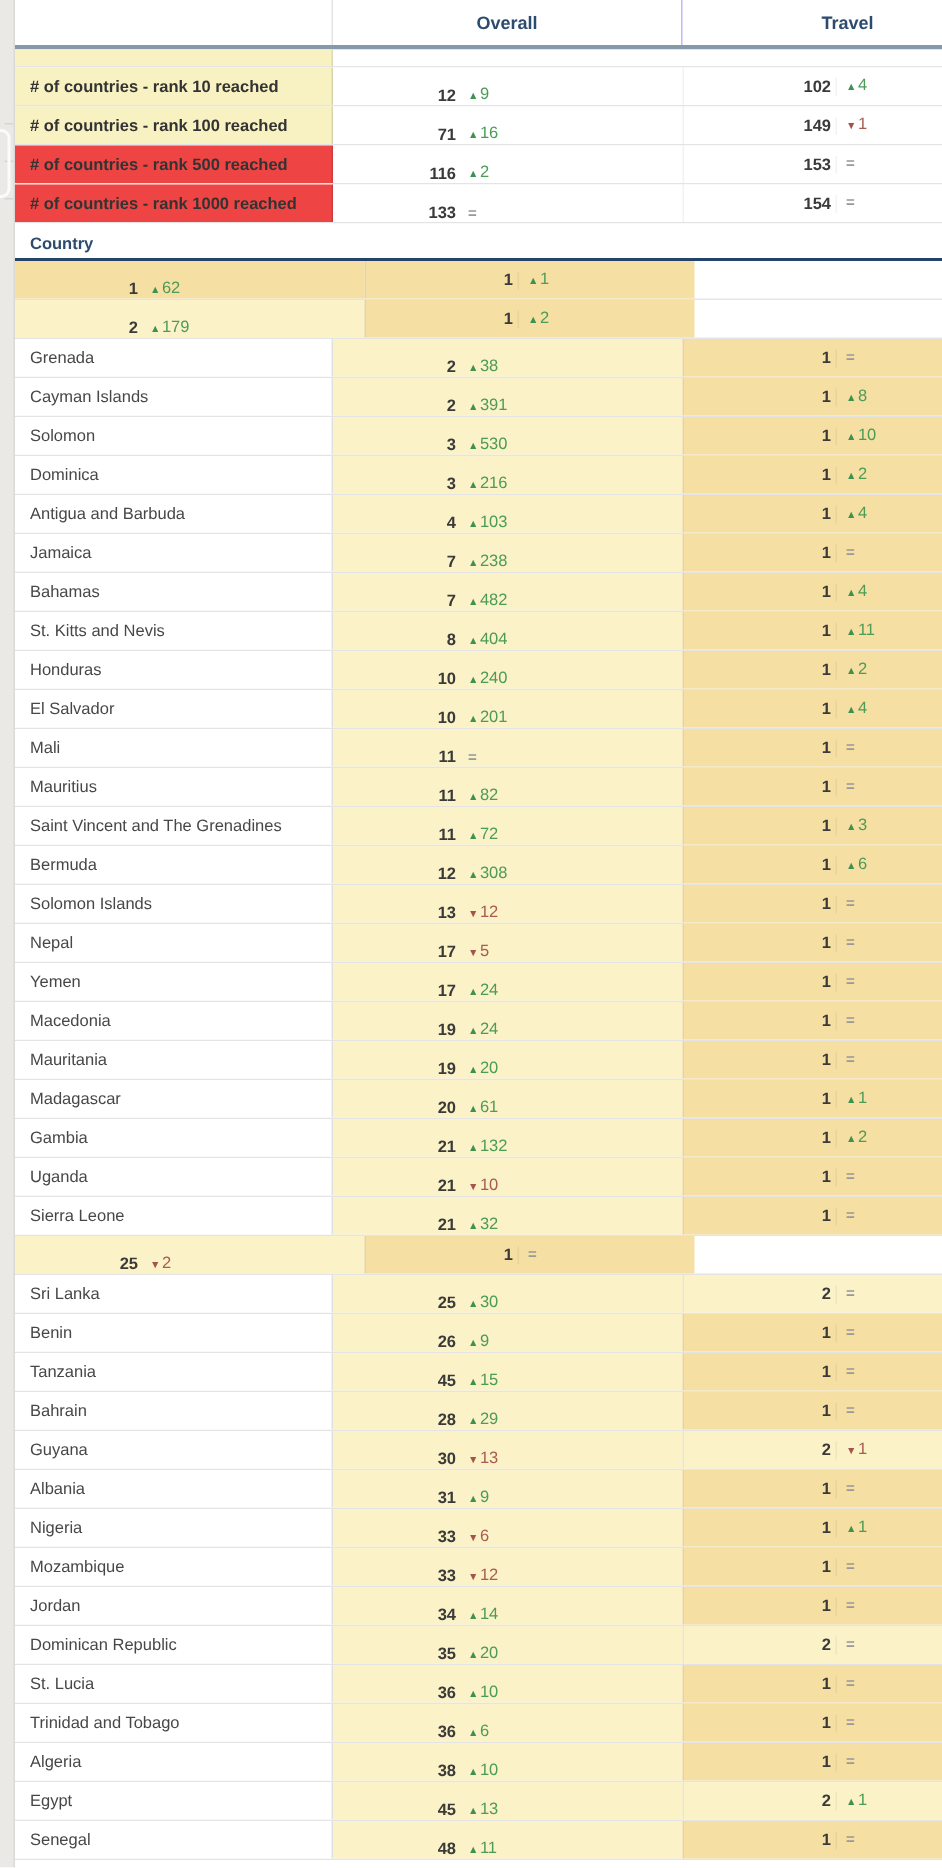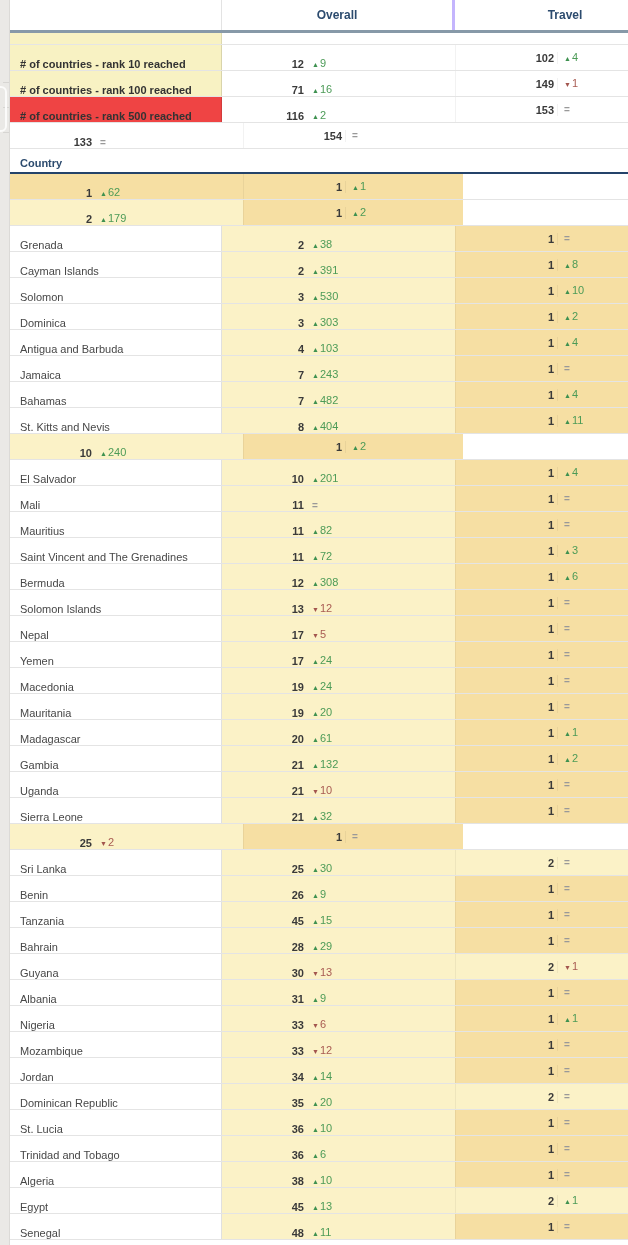--- a/index.html
+++ b/index.html
@@ -17,34 +17,34 @@
   .strip-dash{position:absolute;left:3px;width:7px;height:1px;background:#D6D5D2;}
   .chevron{
     position:absolute;left:-9px;top:86px;width:12px;height:42px;
     border:2px solid #FBFBFA;border-radius:6px;background:transparent;
   }
   
   .table{position:absolute;left:10px;top:0;width:665px;z-index:2;}
   .head-row{display:flex;height:30px;border-bottom:3px solid #8799A8;background:#fff;}
   .hc{line-height:31px;text-align:center;font-weight:bold;font-size:12px;color:#2C4B6E;box-sizing:border-box;}
   .hc.label-col{width:212px;border-right:1px solid #E3E3E3;}
-  .hc.overall-col{width:233px;border-right:3px solid #c4b5fd;}
+  .hc.overall-col{width:233px;border-right:1px solid #c4b5fd;}
   .hc.travel-col{width:220px;}
   .mini-row{display:flex;height:11px;border-bottom:1px solid rgba(0,0,0,0.10);background:#fff;}
   .mini-label{width:212px;background:#F8F2C3;border-right:1px solid rgba(0,0,0,0.10);box-sizing:border-box;}
   .gap{height:5px;background:#fff;}
   .country-head{
     height:18px;border-bottom:2px solid #24436A;display:flex;align-items:center;
     padding-left:10px;font-size:11px;font-weight:bold;color:#2C4B6E;background:#fff;
   }
   
   .row{display:flex;height:25px;border-bottom:1px solid rgba(0,0,0,0.105);}
   .cell{box-sizing:border-box;}
   .label{
-    width:212px;padding-left:10px;display:flex;align-items:flex-end;
+    width:212px;padding-left:10px;display:flex;align-items:center;
     font-size:11px;color:#474747;background:#fff;
     border-right:1px solid rgba(0,0,0,0.12);white-space:nowrap;overflow:hidden;
   }
   .data{display:flex;align-items:center;font-size:11px;}
   .overall{width:233px;align-items:flex-end;}
   .travel{width:220px;border-left:1px solid rgba(0,0,0,0.05);}
   .rank{font-weight:bold;color:#3A3A3A;text-align:right;display:inline-block;}
   .overall .rank{width:82px;}
   .travel .rank{width:98px;padding-right:3px;border-right:1px solid rgba(0,0,0,0.05);}
   .delta{display:flex;align-items:baseline;}
@@ -140,20 +140,23 @@
     <div class="cell data travel">
       <span class="rank">153</span>
       <span class="delta">
         <span class="arr eq">=</span>
         <span class="dnum"></span>
       </span>
     </div>
   </div>
 
   <div class="row summary">
+    <div class="cell label gray">
+      <span class="label-text"># of countries - rank 1000 reached</span>
+    </div>
     <div class="cell data overall">
       <span class="rank">133</span>
       <span class="delta">
         <span class="arr eq">=</span>
         <span class="dnum"></span>
       </span>
     </div>
     <div class="cell data travel">
       <span class="rank">154</span>
       <span class="delta">
@@ -263,21 +266,21 @@
   </div>
 
   <div class="row">
     <div class="cell label">
       <span class="label-text">Dominica</span>
     </div>
     <div class="cell data overall pale">
       <span class="rank">3</span>
       <span class="delta">
         <span class="arr up">▲</span>
-        <span class="dnum up">303</span>
+        <span class="dnum up">216</span>
       </span>
     </div>
     <div class="cell data travel dark">
       <span class="rank">1</span>
       <span class="delta">
         <span class="arr up">▲</span>
         <span class="dnum up">2</span>
       </span>
     </div>
   </div>
@@ -303,21 +306,21 @@
   </div>
 
   <div class="row">
     <div class="cell label">
       <span class="label-text">Jamaica</span>
     </div>
     <div class="cell data overall pale">
       <span class="rank">7</span>
       <span class="delta">
         <span class="arr up">▲</span>
-        <span class="dnum up">243</span>
+        <span class="dnum up">238</span>
       </span>
     </div>
     <div class="cell data travel dark">
       <span class="rank">1</span>
       <span class="delta">
         <span class="arr eq">=</span>
         <span class="dnum"></span>
       </span>
     </div>
   </div>
@@ -356,20 +359,23 @@
     <div class="cell data travel dark">
       <span class="rank">1</span>
       <span class="delta">
         <span class="arr up">▲</span>
         <span class="dnum up">11</span>
       </span>
     </div>
   </div>
 
   <div class="row">
+    <div class="cell label">
+      <span class="label-text">Honduras</span>
+    </div>
     <div class="cell data overall pale">
       <span class="rank">10</span>
       <span class="delta">
         <span class="arr up">▲</span>
         <span class="dnum up">240</span>
       </span>
     </div>
     <div class="cell data travel dark">
       <span class="rank">1</span>
       <span class="delta">

